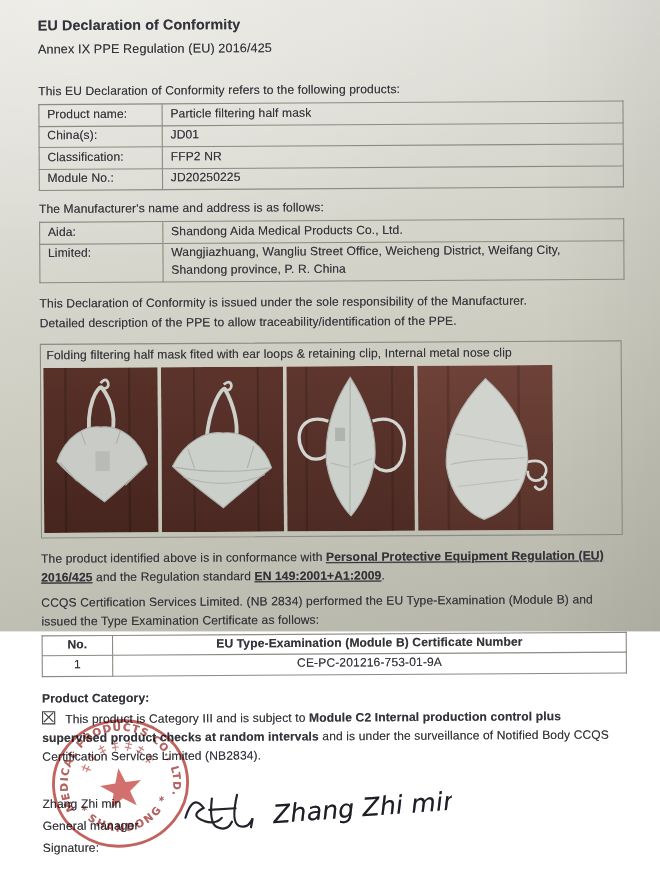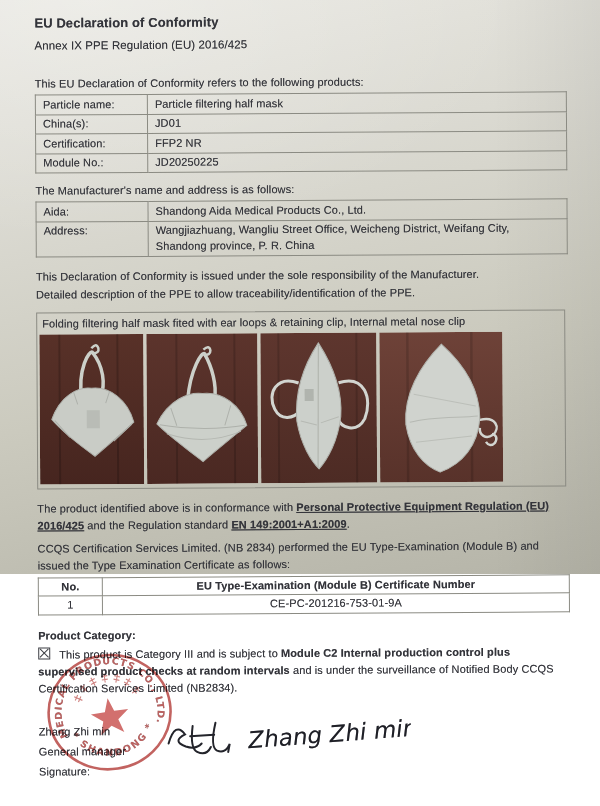--- a/index.html
+++ b/index.html
@@ -85,29 +85,29 @@
 
     <p class="intro">This EU Declaration of Conformity refers to the following products:</p>
 
     <table class="t1">
       <colgroup>
           <col class="lbl">
           <col>
         </colgroup>
       <tbody>
         <tr>
-          <td>Particle name:</td>
+          <td>Product name:</td>
           <td>Particle filtering half mask</td>
         </tr>
         <tr>
           <td>China(s):</td>
           <td>JD01</td>
         </tr>
         <tr>
-          <td>Certification:</td>
+          <td>Classification:</td>
           <td>FFP2 NR</td>
         </tr>
         <tr>
           <td>Module No.:</td>
           <td>JD20250225</td>
         </tr>
       </tbody>
     </table>
 
     <p class="sec">The Manufacturer's name and address is as follows:</p>
@@ -116,21 +116,21 @@
       <colgroup>
           <col class="lbl">
           <col>
         </colgroup>
       <tbody>
         <tr>
           <td>Aida:</td>
           <td>Shandong Aida Medical Products Co., Ltd.</td>
         </tr>
         <tr>
-          <td>Address:</td>
+          <td>Limited:</td>
           <td>Wangjiazhuang, Wangliu Street Office, Weicheng District, Weifang City, Shandong province, P. R. China</td>
         </tr>
       </tbody>
     </table>
 
     <p class="resp">This Declaration of Conformity is issued under the sole responsibility of the Manufacturer.</p>
     <p class="desc-head">Detailed description of the PPE to allow traceability/identification of the PPE.</p>
 
     <div class="photo-box">
       <p class="caption">Folding filtering half mask fited with ear loops &amp; retaining clip, Internal metal nose clip</p>

